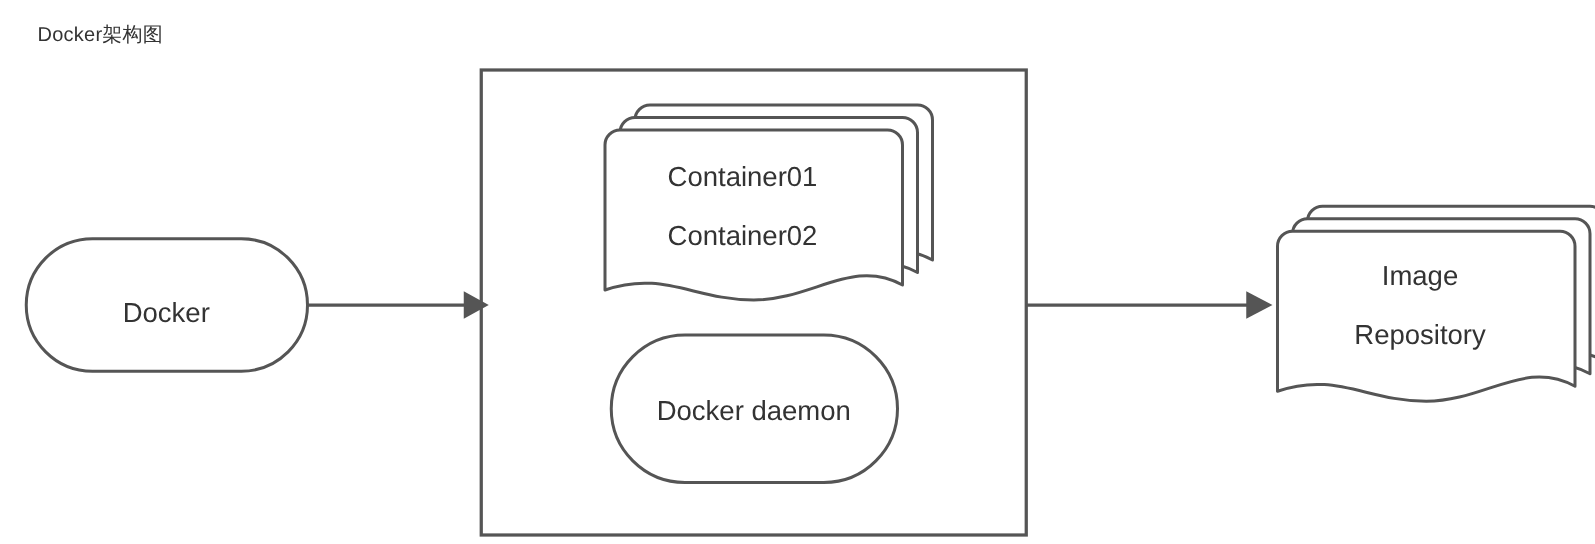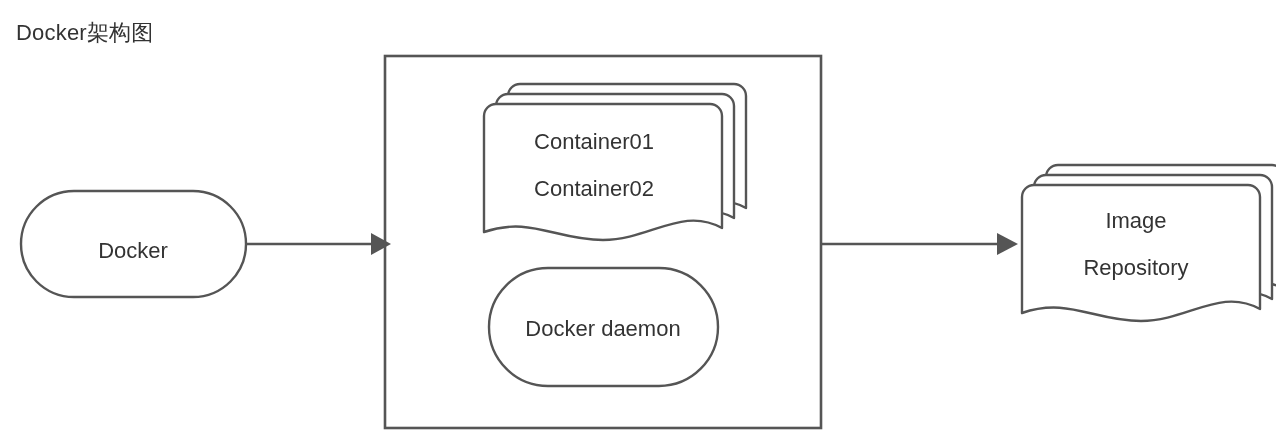--- a/index.html
+++ b/index.html
@@ -16,23 +16,23 @@
   }
   #canvas {
     position: absolute;
     top: 0;
     left: 0;
     width: 1276px;
     height: 435px;
   }
   .diagram-title {
     position: absolute;
-    left: 16px;
+    left: 30px;
     top: 18px;
-    font-size: 22px;
+    font-size: 16px;
     color: #333333;
     letter-spacing: 0.2px;
     white-space: nowrap;
   }
   svg text {
     fill: #333333;
     font-family: "Liberation Sans", "DejaVu Sans", sans-serif;
     font-size: 22px;
   }
   .shape-stroke {

